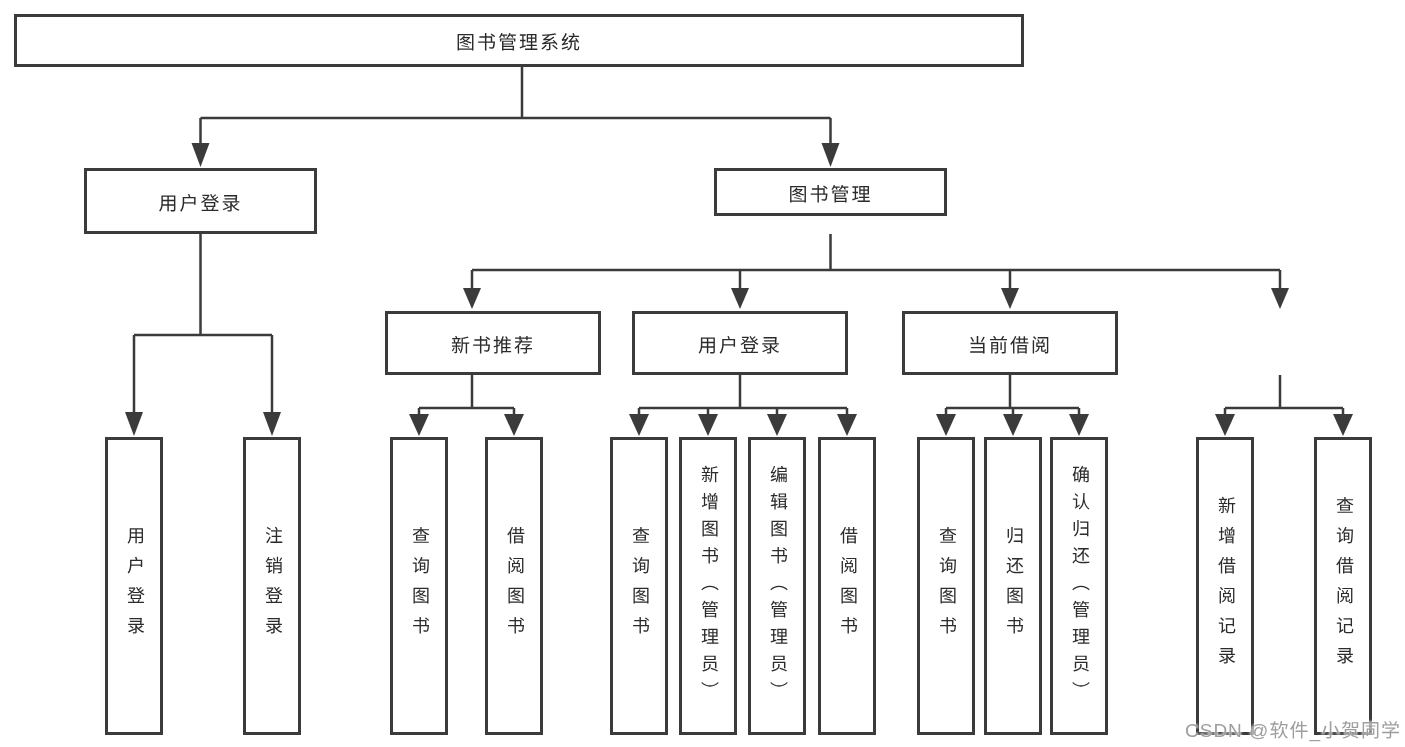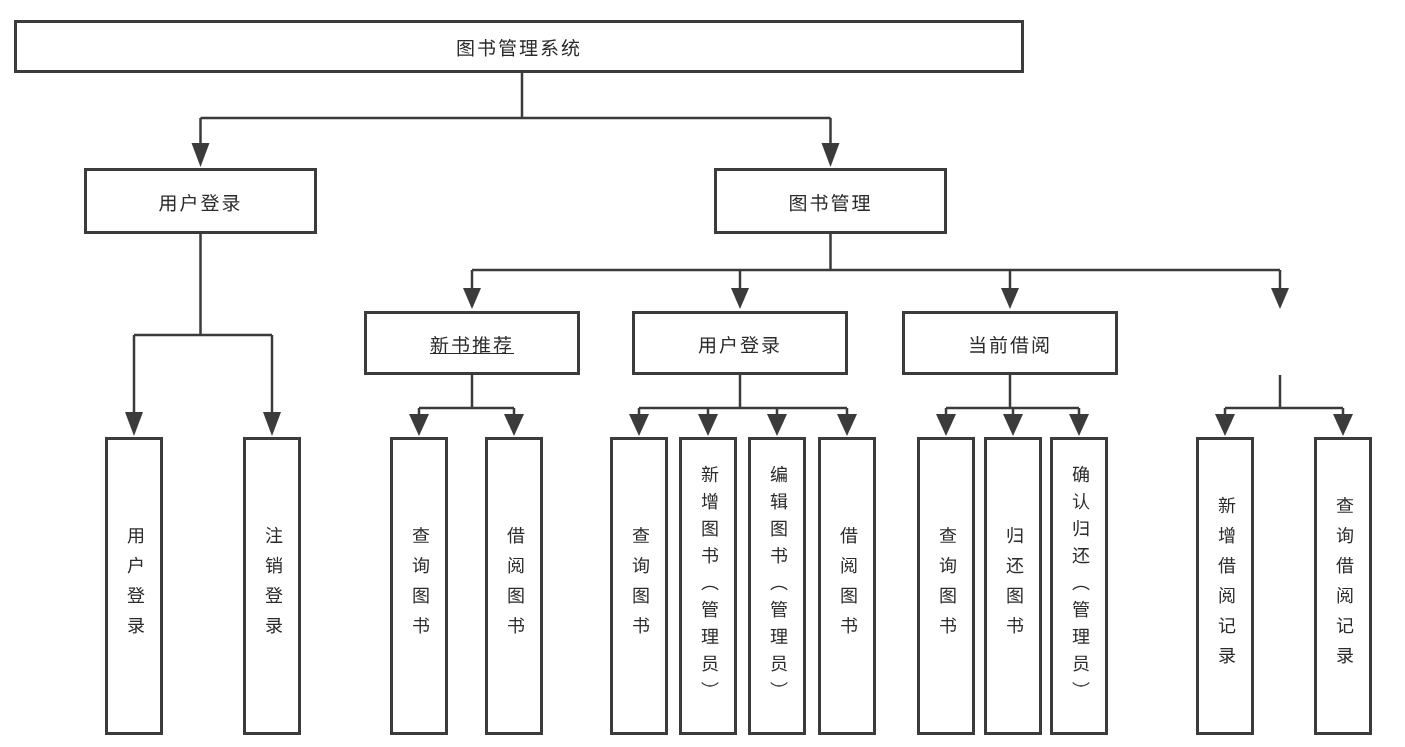--- a/index.html
+++ b/index.html
@@ -23,25 +23,25 @@
   .node{
     position:absolute;
     box-sizing:border-box;
     border:3px solid var(--line);
     background:#fff;
     display:flex;align-items:center;justify-content:center;
     font-size:19px;
     letter-spacing:2px;
     text-align:center;
   }
-  .node--root{left:14px;top:20px;width:1010px;height:53px;}
+  .node--root{left:14px;top:14px;width:1010px;height:53px;}
   .node--l2a{left:84px;top:168px;width:233px;height:66px;}
-  .node--l2b{left:714px;top:168px;width:233px;height:66px;}
+  .node--l2b{left:714px;top:168px;width:233px;height:48px;}
   .node--l3{top:311px;width:216px;height:64px;}
-  .node--l3a{left:364px;text-decoration:underline;}
+  .node--l3a{left:385px;}
   .node--l3b{left:632px;}
   .node--l3c{left:902px;}
   .node--l3d{left:1172px;}
   .leaf{
     position:absolute;
     box-sizing:border-box;
     border:3px solid var(--line);
     background:#fff;
     top:437px;height:298px;width:58px;
     display:flex;align-items:center;justify-content:center;
@@ -148,13 +148,14 @@
   <div class="leaf leaf--long lf7">编辑图书（管理员）</div>
   <div class="leaf lf8">借阅图书</div>
 
   <div class="leaf lf9">查询图书</div>
   <div class="leaf lf10">归还图书</div>
   <div class="leaf leaf--long lf11">确认归还（管理员）</div>
 
   <div class="leaf lf12">新增借阅记录</div>
   <div class="leaf lf13">查询借阅记录</div>
 
+  <div class="watermark">CSDN @软件_小贺同学</div>
 </div>
 
 </body></html>

